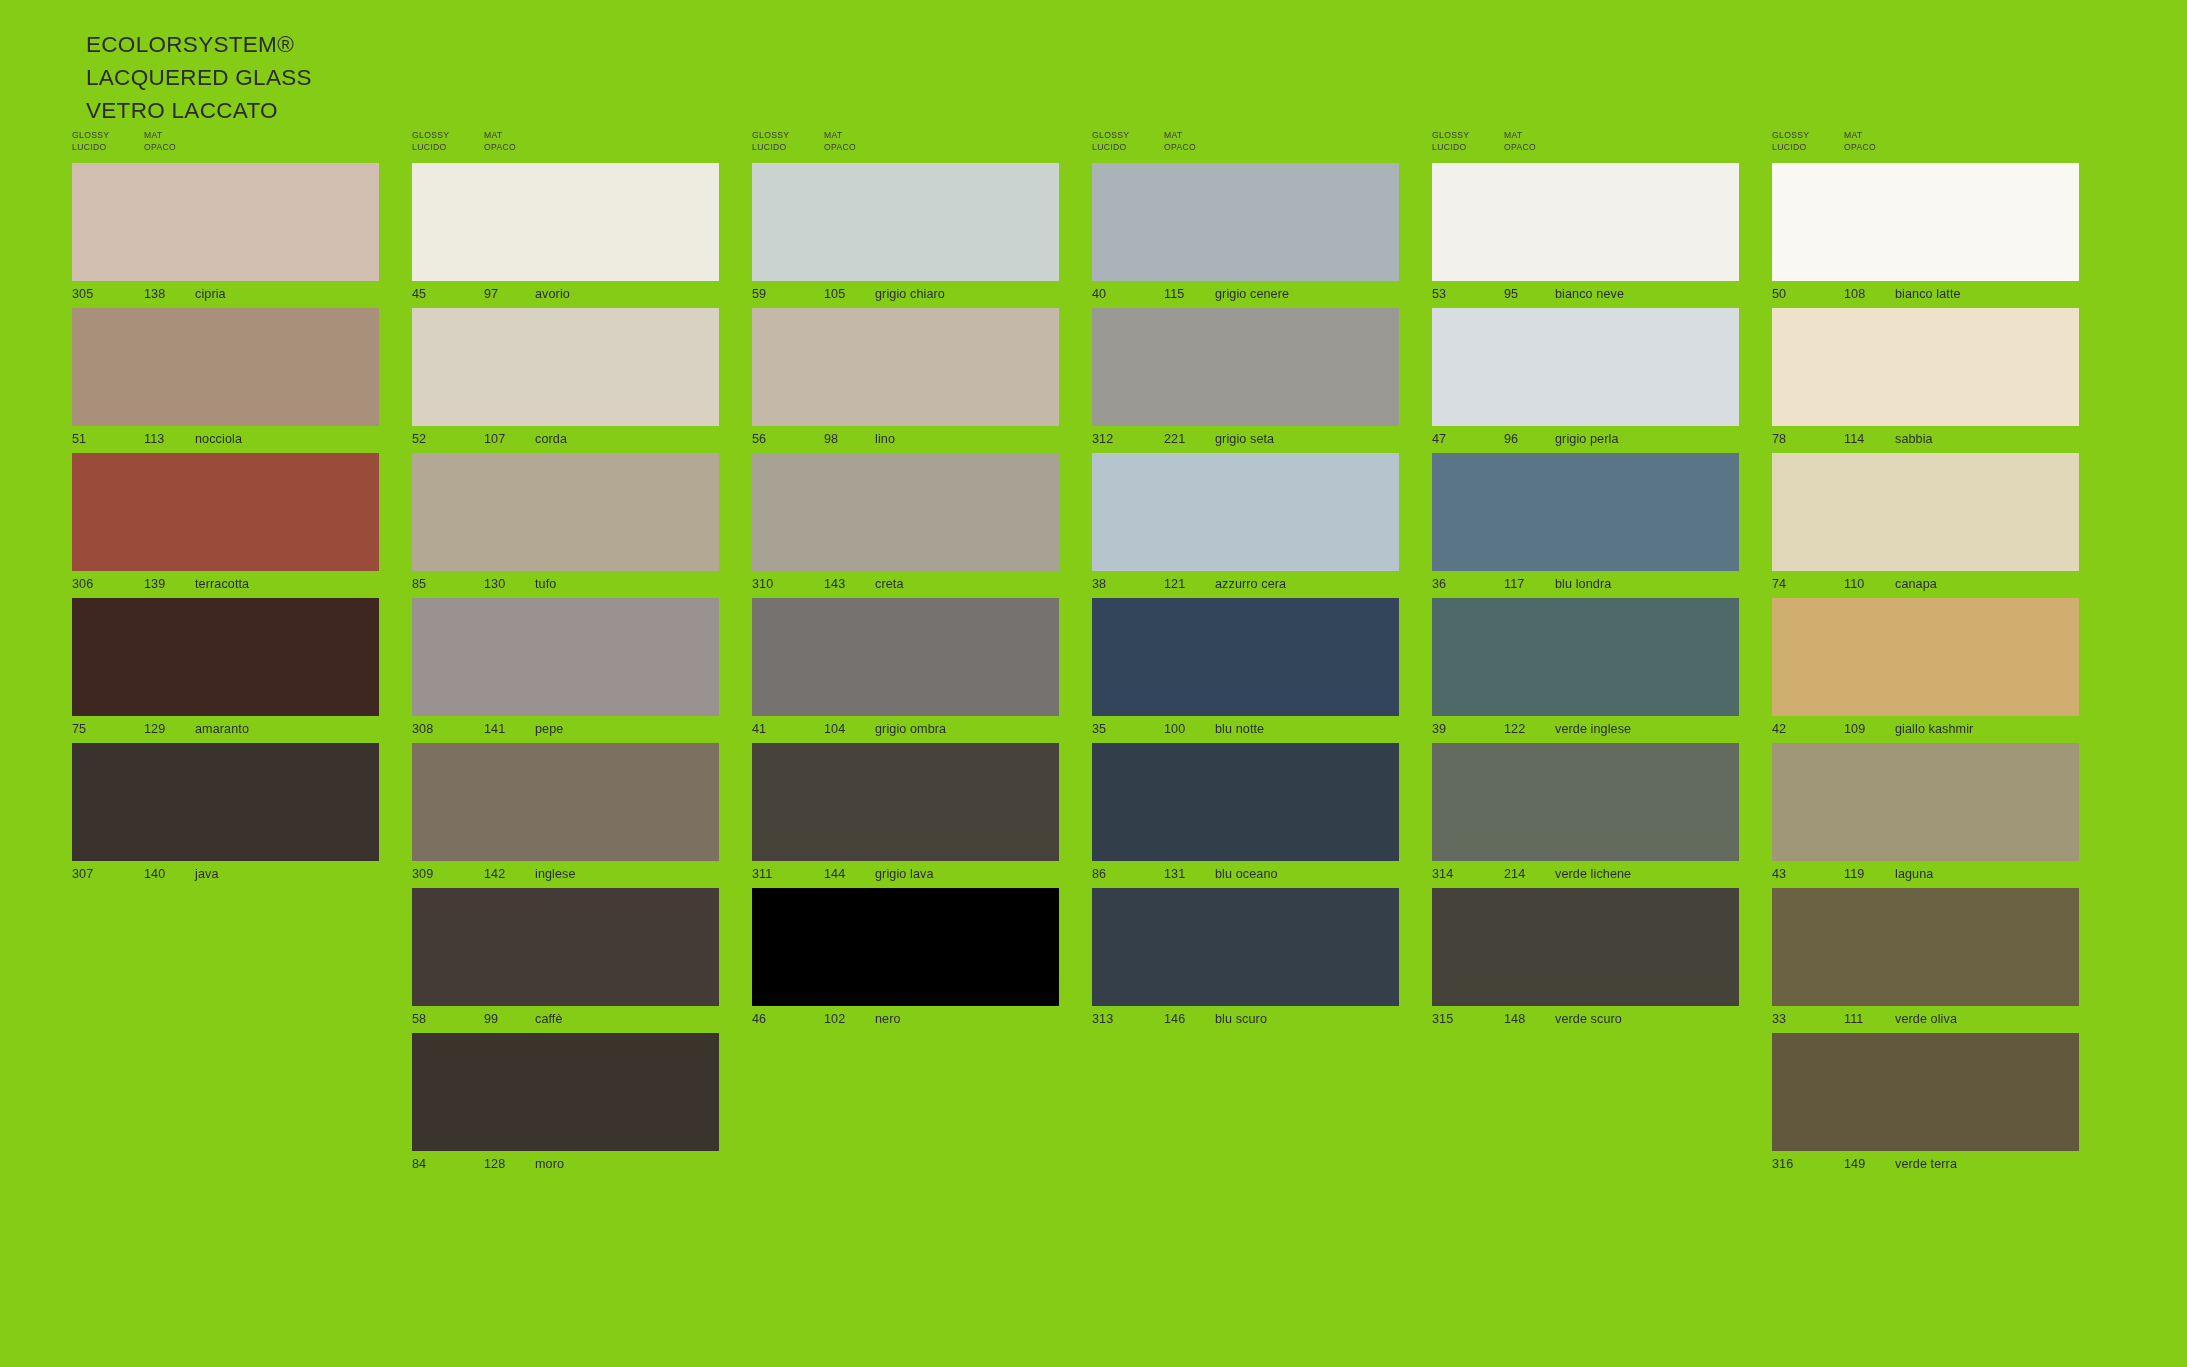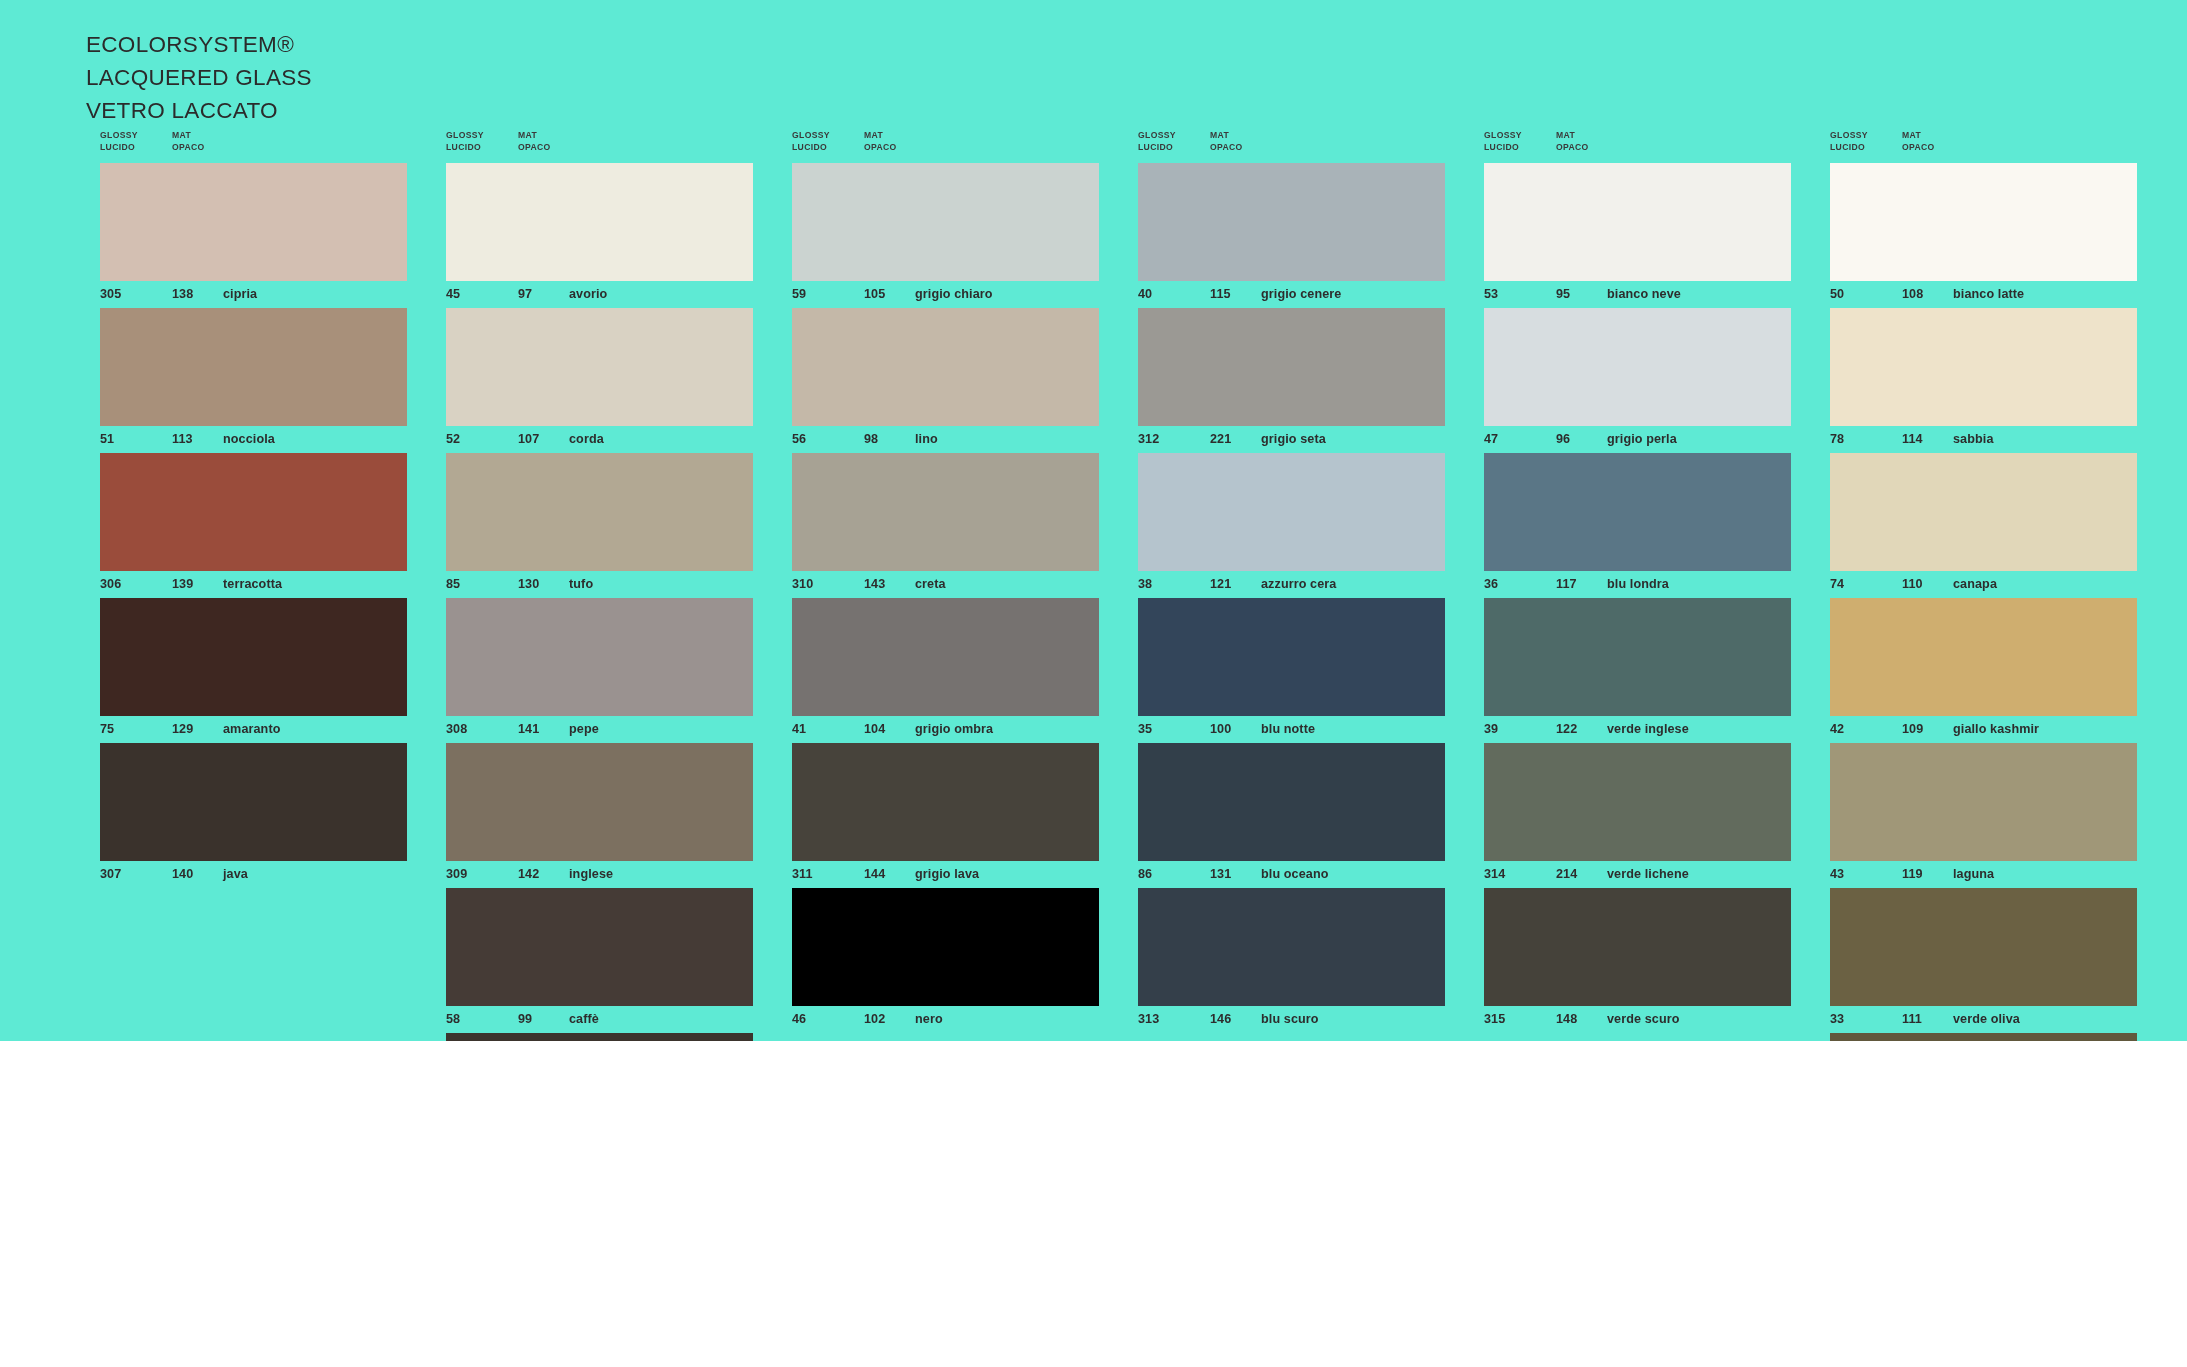--- a/index.html
+++ b/index.html
@@ -8,22 +8,22 @@
     width: 2187px;
     height: 1367px;
     background: #ffffff;
     font-family: "Liberation Sans", sans-serif;
     -webkit-font-smoothing: antialiased;
   }
 
   #sheet {
     position: relative;
     width: 2187px;
-    height: 1041px;
-    background: #5eead4;
+    height: 1367px;
+    background: #84cc16;
     overflow: hidden;
   }
 
   
   #title-block {
     position: absolute;
     left: 86px;
     top: 29px;
     line-height: 1.46;
   }
@@ -31,26 +31,25 @@
     font-size: 22.5px;
     font-weight: 400;
     letter-spacing: 0.3px;
     color: #2b2b2b;
     white-space: nowrap;
   }
 
   
   #columns {
     position: absolute;
-    left: 100px;
+    left: 72px;
     top: 130px;
     width: 2040px;
     display: flex;
-    gap: 6px;
-    font-weight: bold;
+    gap: 0;
   }
   .column {
     width: 340px;
     flex: 0 0 340px;
   }
 
   
   .col-head {
     position: relative;
     height: 30px;

